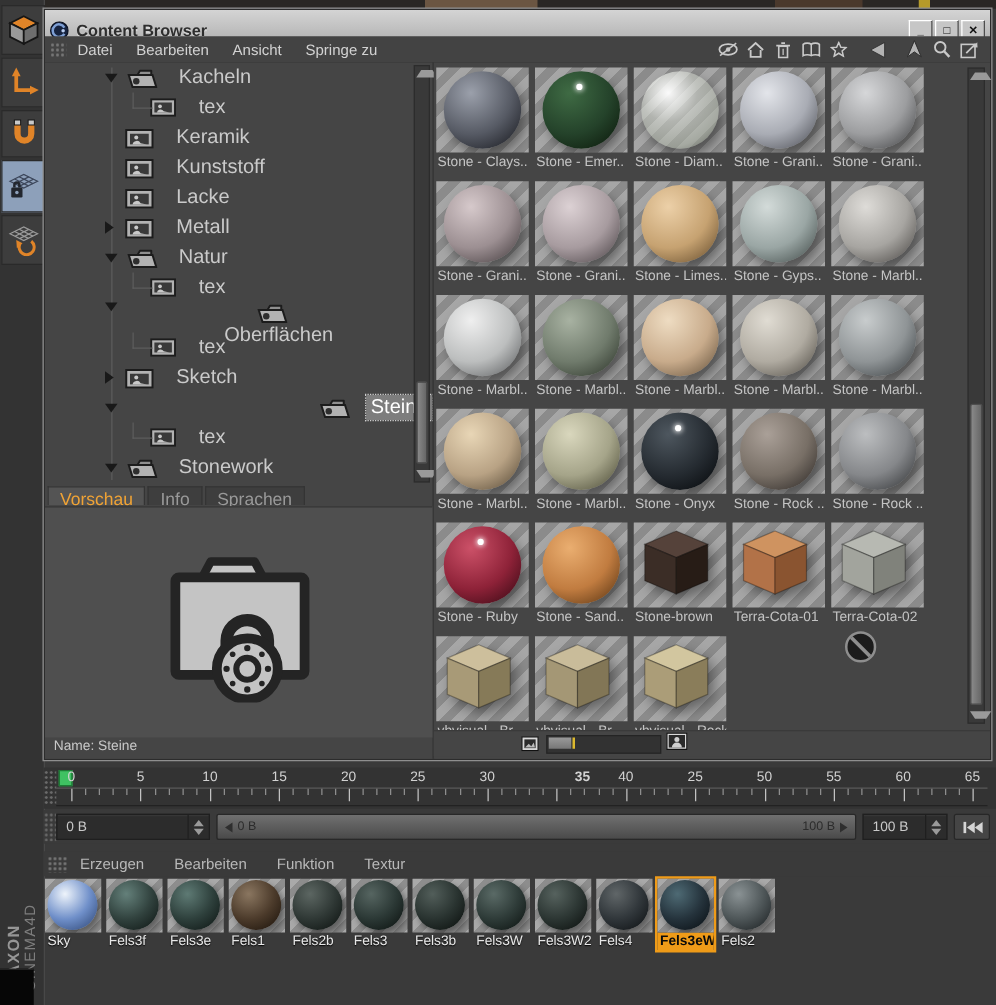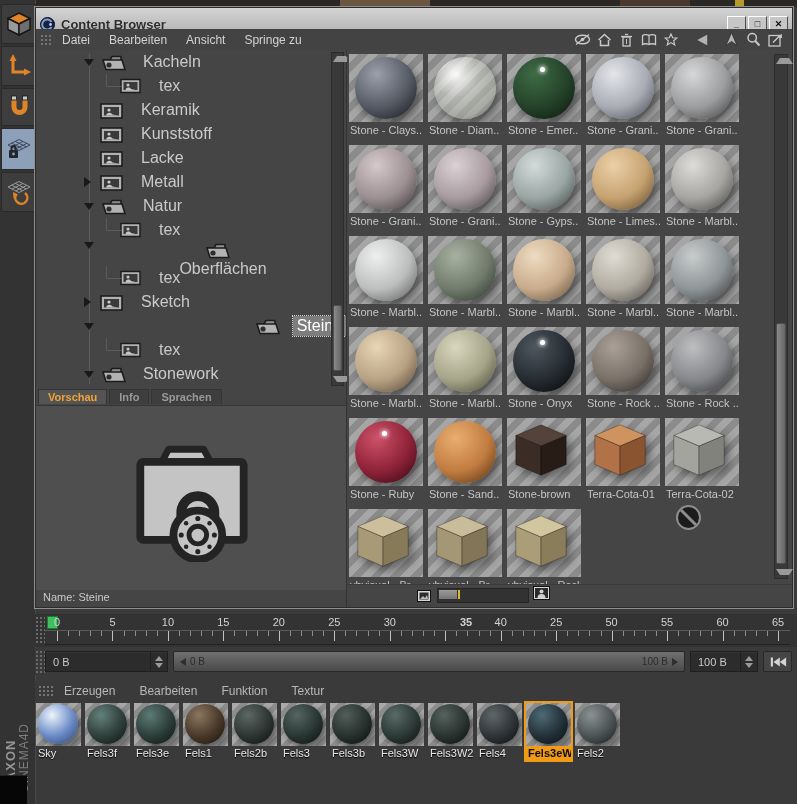--- a/index.html
+++ b/index.html
@@ -44,22 +44,22 @@
   .expander.closed{border-top:5px solid transparent;border-bottom:5px solid transparent;border-left:7px solid #191919;}
   .ticon{margin-right:13px;display:flex;align-items:center;}
   .connector{position:absolute;left:70px;top:0;width:15px;height:12px;border-left:1px solid #5c5c5c;border-bottom:1px solid #5c5c5c;}
   .tree-sb{position:absolute;right:2px;top:2px;width:13px;height:334px;background:#393939;border:1px solid #2c2c2c;box-sizing:border-box;}
   .sb-arrow{position:absolute;left:1px;width:9px;height:0;border-left:4.5px solid transparent;border-right:4.5px solid transparent;}
   .sb-up{top:3px;border-bottom:6px solid #9a9a9a;}
   .sb-down{bottom:3px;border-top:6px solid #9a9a9a;}
   .sb-thumb{position:absolute;left:1px;right:1px;background:linear-gradient(90deg,#8a8a8a,#666);border:1px solid #4e4e4e;border-radius:2px;}
   
   .tabs{position:absolute;left:2px;top:339px;right:0;height:15px;display:flex;}
-  .tab{font-size:11px;padding:1px 9px 2px;margin-right:2px;background:#3e3e3e;color:#999;
-       border:1px solid #343434;border-bottom:none;font-weight:bold;}
+  .tab{font-size:14px;padding:1px 9px 2px;margin-right:2px;background:#3e3e3e;color:#999;
+       border:1px solid #343434;border-bottom:none;}
   .tab.active{background:#545454;color:#f0a335;}
   
   .preview{position:absolute;left:0;top:355px;right:0;bottom:17px;background:#4f4f4f;border-top:1px solid #353535;
            display:flex;align-items:center;justify-content:center;}
   .name-row{position:absolute;left:0;bottom:0;right:0;height:16px;font-size:11px;color:#c9c9c9;padding-left:7px;}
   
   .right-pane{position:absolute;left:312px;top:43px;right:1px;bottom:1px;background:#454545;}
   .grid{position:absolute;left:2px;top:4px;right:22px;bottom:24px;display:flex;flex-wrap:wrap;align-content:flex-start;}
   .tile{width:74px;height:84px;margin:0 5px 7px 0;}
   .thumb{position:relative;width:74px;height:68px;overflow:hidden;
@@ -476,34 +476,34 @@
   <div class="right-pane">
     <div class="grid" id="grid">
         <div class="tile">
           <div class="thumb">
             <div class="sphere" style="background: radial-gradient(circle at 35% 28%, rgb(155, 160, 171), rgb(86, 90, 100) 55%, rgb(18, 19, 24) 100%);"></div>
           </div>
           <div class="tlabel">Stone - Clays..</div>
         </div>
         <div class="tile">
           <div class="thumb">
-            <div class="sphere glass"></div>
-          </div>
-          <div class="tlabel">Stone - Diam..</div>
-        </div>
-        <div class="tile">
-          <div class="thumb">
             <div class="sphere" style="background: radial-gradient(circle at 35% 28%, rgb(63, 107, 68), rgb(36, 66, 42) 55%, rgb(9, 20, 7) 100%);">
               <div class="glint"></div>
             </div>
           </div>
           <div class="tlabel">Stone - Emer..</div>
         </div>
         <div class="tile">
           <div class="thumb">
+            <div class="sphere glass"></div>
+          </div>
+          <div class="tlabel">Stone - Diam..</div>
+        </div>
+        <div class="tile">
+          <div class="thumb">
             <div class="sphere" style="background: radial-gradient(circle at 35% 28%, rgb(227, 229, 234), rgb(169, 172, 180) 55%, rgb(67, 69, 76) 100%);"></div>
           </div>
           <div class="tlabel">Stone - Grani..</div>
         </div>
         <div class="tile">
           <div class="thumb">
             <div class="sphere" style="background: radial-gradient(circle at 35% 28%, rgb(214, 215, 217), rgb(156, 157, 159) 55%, rgb(58, 59, 61) 100%);"></div>
           </div>
           <div class="tlabel">Stone - Grani..</div>
         </div>
@@ -514,29 +514,29 @@
           <div class="tlabel">Stone - Grani..</div>
         </div>
         <div class="tile">
           <div class="thumb">
             <div class="sphere" style="background: radial-gradient(circle at 35% 28%, rgb(220, 209, 212), rgb(167, 155, 159) 55%, rgb(66, 59, 62) 100%);"></div>
           </div>
           <div class="tlabel">Stone - Grani..</div>
         </div>
         <div class="tile">
           <div class="thumb">
+            <div class="sphere" style="background: radial-gradient(circle at 35% 28%, rgb(236, 208, 168), rgb(198, 162, 113) 55%, rgb(92, 68, 38) 100%);"></div>
+          </div>
+          <div class="tlabel">Stone - Limes..</div>
+        </div>
+        <div class="tile">
+          <div class="thumb">
             <div class="sphere" style="background: radial-gradient(circle at 35% 28%, rgb(211, 219, 217), rgb(154, 166, 164) 55%, rgb(57, 66, 64) 100%);"></div>
           </div>
           <div class="tlabel">Stone - Gyps..</div>
-        </div>
-        <div class="tile">
-          <div class="thumb">
-            <div class="sphere" style="background: radial-gradient(circle at 35% 28%, rgb(236, 208, 168), rgb(198, 162, 113) 55%, rgb(92, 68, 38) 100%);"></div>
-          </div>
-          <div class="tlabel">Stone - Limes..</div>
         </div>
         <div class="tile">
           <div class="thumb">
             <div class="sphere" style="background: radial-gradient(circle at 35% 28%, rgb(222, 220, 216), rgb(167, 165, 161) 55%, rgb(66, 63, 60) 100%);"></div>
           </div>
           <div class="tlabel">Stone - Marbl..</div>
         </div>
         <div class="tile">
           <div class="thumb">
             <div class="sphere" style="background: radial-gradient(circle at 35% 28%, rgb(239, 239, 239), rgb(188, 190, 190) 55%, rgb(82, 84, 86) 100%);"></div>

